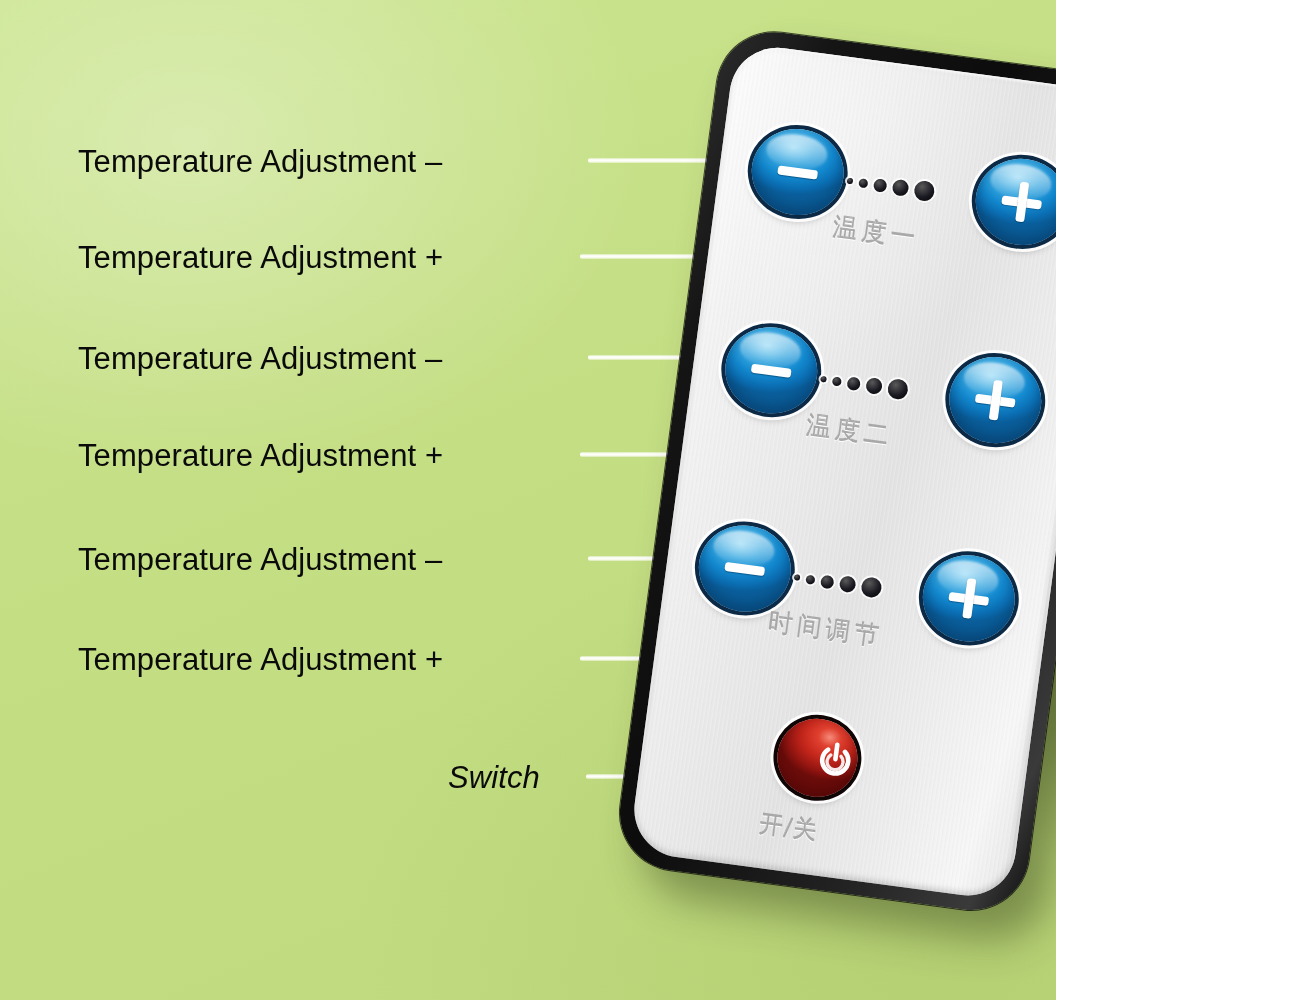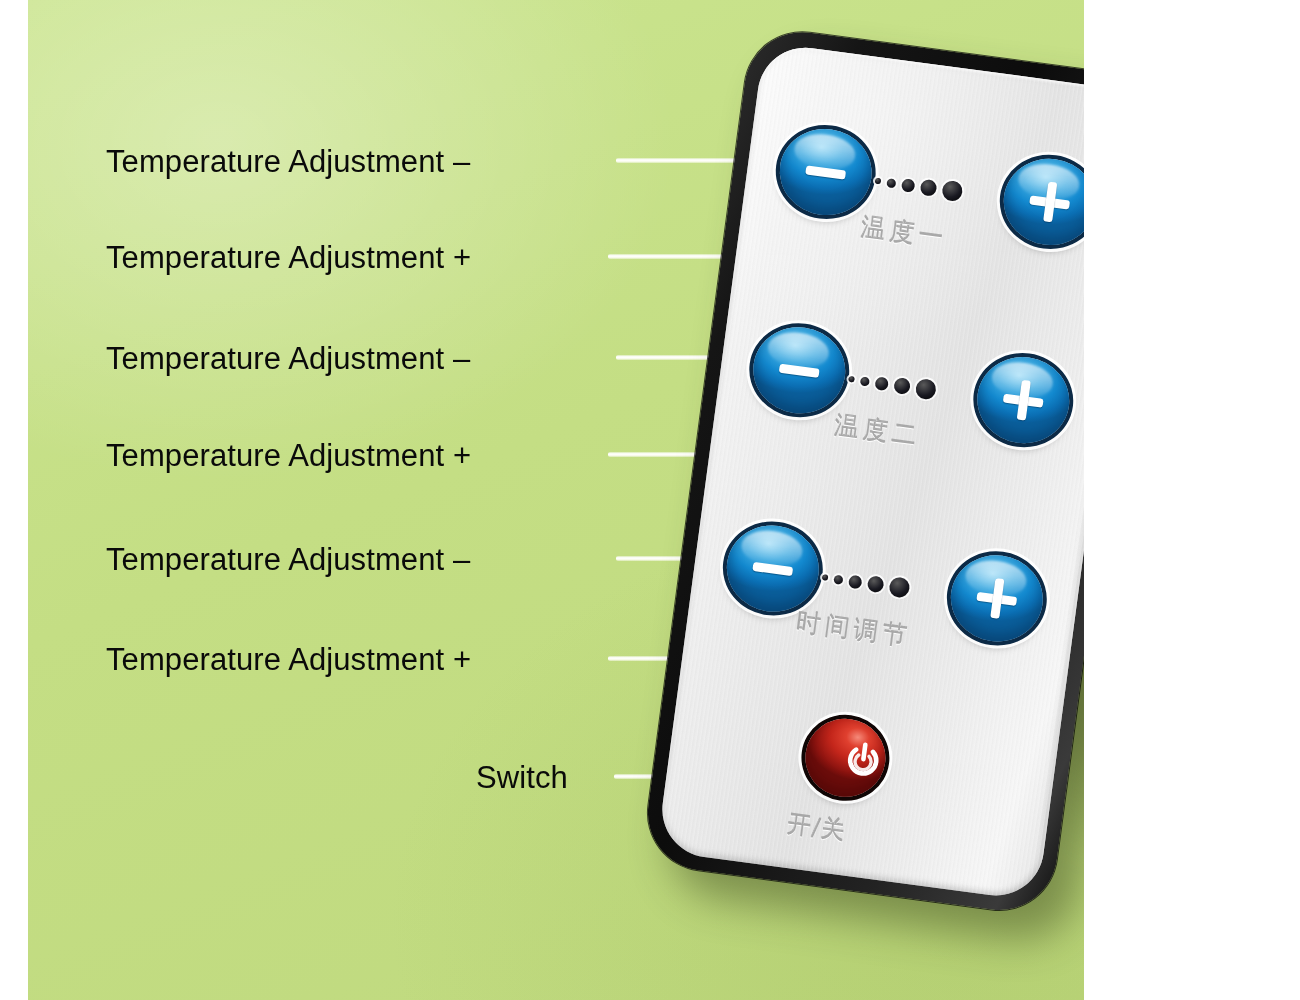--- a/index.html
+++ b/index.html
@@ -7,21 +7,20 @@
     padding: 0;
     background: #fff;
   }
   #stage {
     position: relative;
     width: 1056px;
     height: 1000px;
     overflow: hidden;
     background: #c6e087;
     font-family: "Liberation Sans", sans-serif;
-    margin-left: 28px;
   }
   
   #bg-wash {
     position: absolute;
     inset: 0;
     background:
       radial-gradient(ellipse 70% 55% at 18% 14%, rgba(255,255,255,0.30) 0%, rgba(255,255,255,0) 62%),
       radial-gradient(ellipse 90% 70% at 88% 92%, rgba(140,170,70,0.22) 0%, rgba(140,170,70,0) 60%),
       linear-gradient(158deg, #cbe590 0%, #c4de84 45%, #bfd97e 100%);
   }
@@ -270,21 +269,21 @@
 
   <div id="bg-wash"></div>
   <div id="cast-shadow"></div>
 
   <div class="callout-label" style="left:78px; top:146px;">Temperature Adjustment –</div>
   <div class="callout-label" style="left:78px; top:242px;">Temperature Adjustment +</div>
   <div class="callout-label" style="left:78px; top:343px;">Temperature Adjustment –</div>
   <div class="callout-label" style="left:78px; top:440px;">Temperature Adjustment +</div>
   <div class="callout-label" style="left:78px; top:544px;">Temperature Adjustment –</div>
   <div class="callout-label" style="left:78px; top:644px;">Temperature Adjustment +</div>
-  <div class="callout-label" style="left:448px; top:762px;">Switch</div>
+  <div class="callout-label" style="left:448px; top:762px;font-style:italic;">Switch</div>
 
   <div class="leader" style="left:588px; top:158px; width:235px;"></div>
 
   <div class="leader" style="left:580px; top:254px; width:185px;"></div>
 
   <div class="leader" style="left:588px; top:355px; width:200px;"></div>
   <div class="leader" style="left:580px; top:452px; width:170px;"></div>
 
   <div class="leader" style="left:588px; top:556px; width:175px;"></div>
   <div class="leader" style="left:580px; top:656px; width:150px;"></div>

